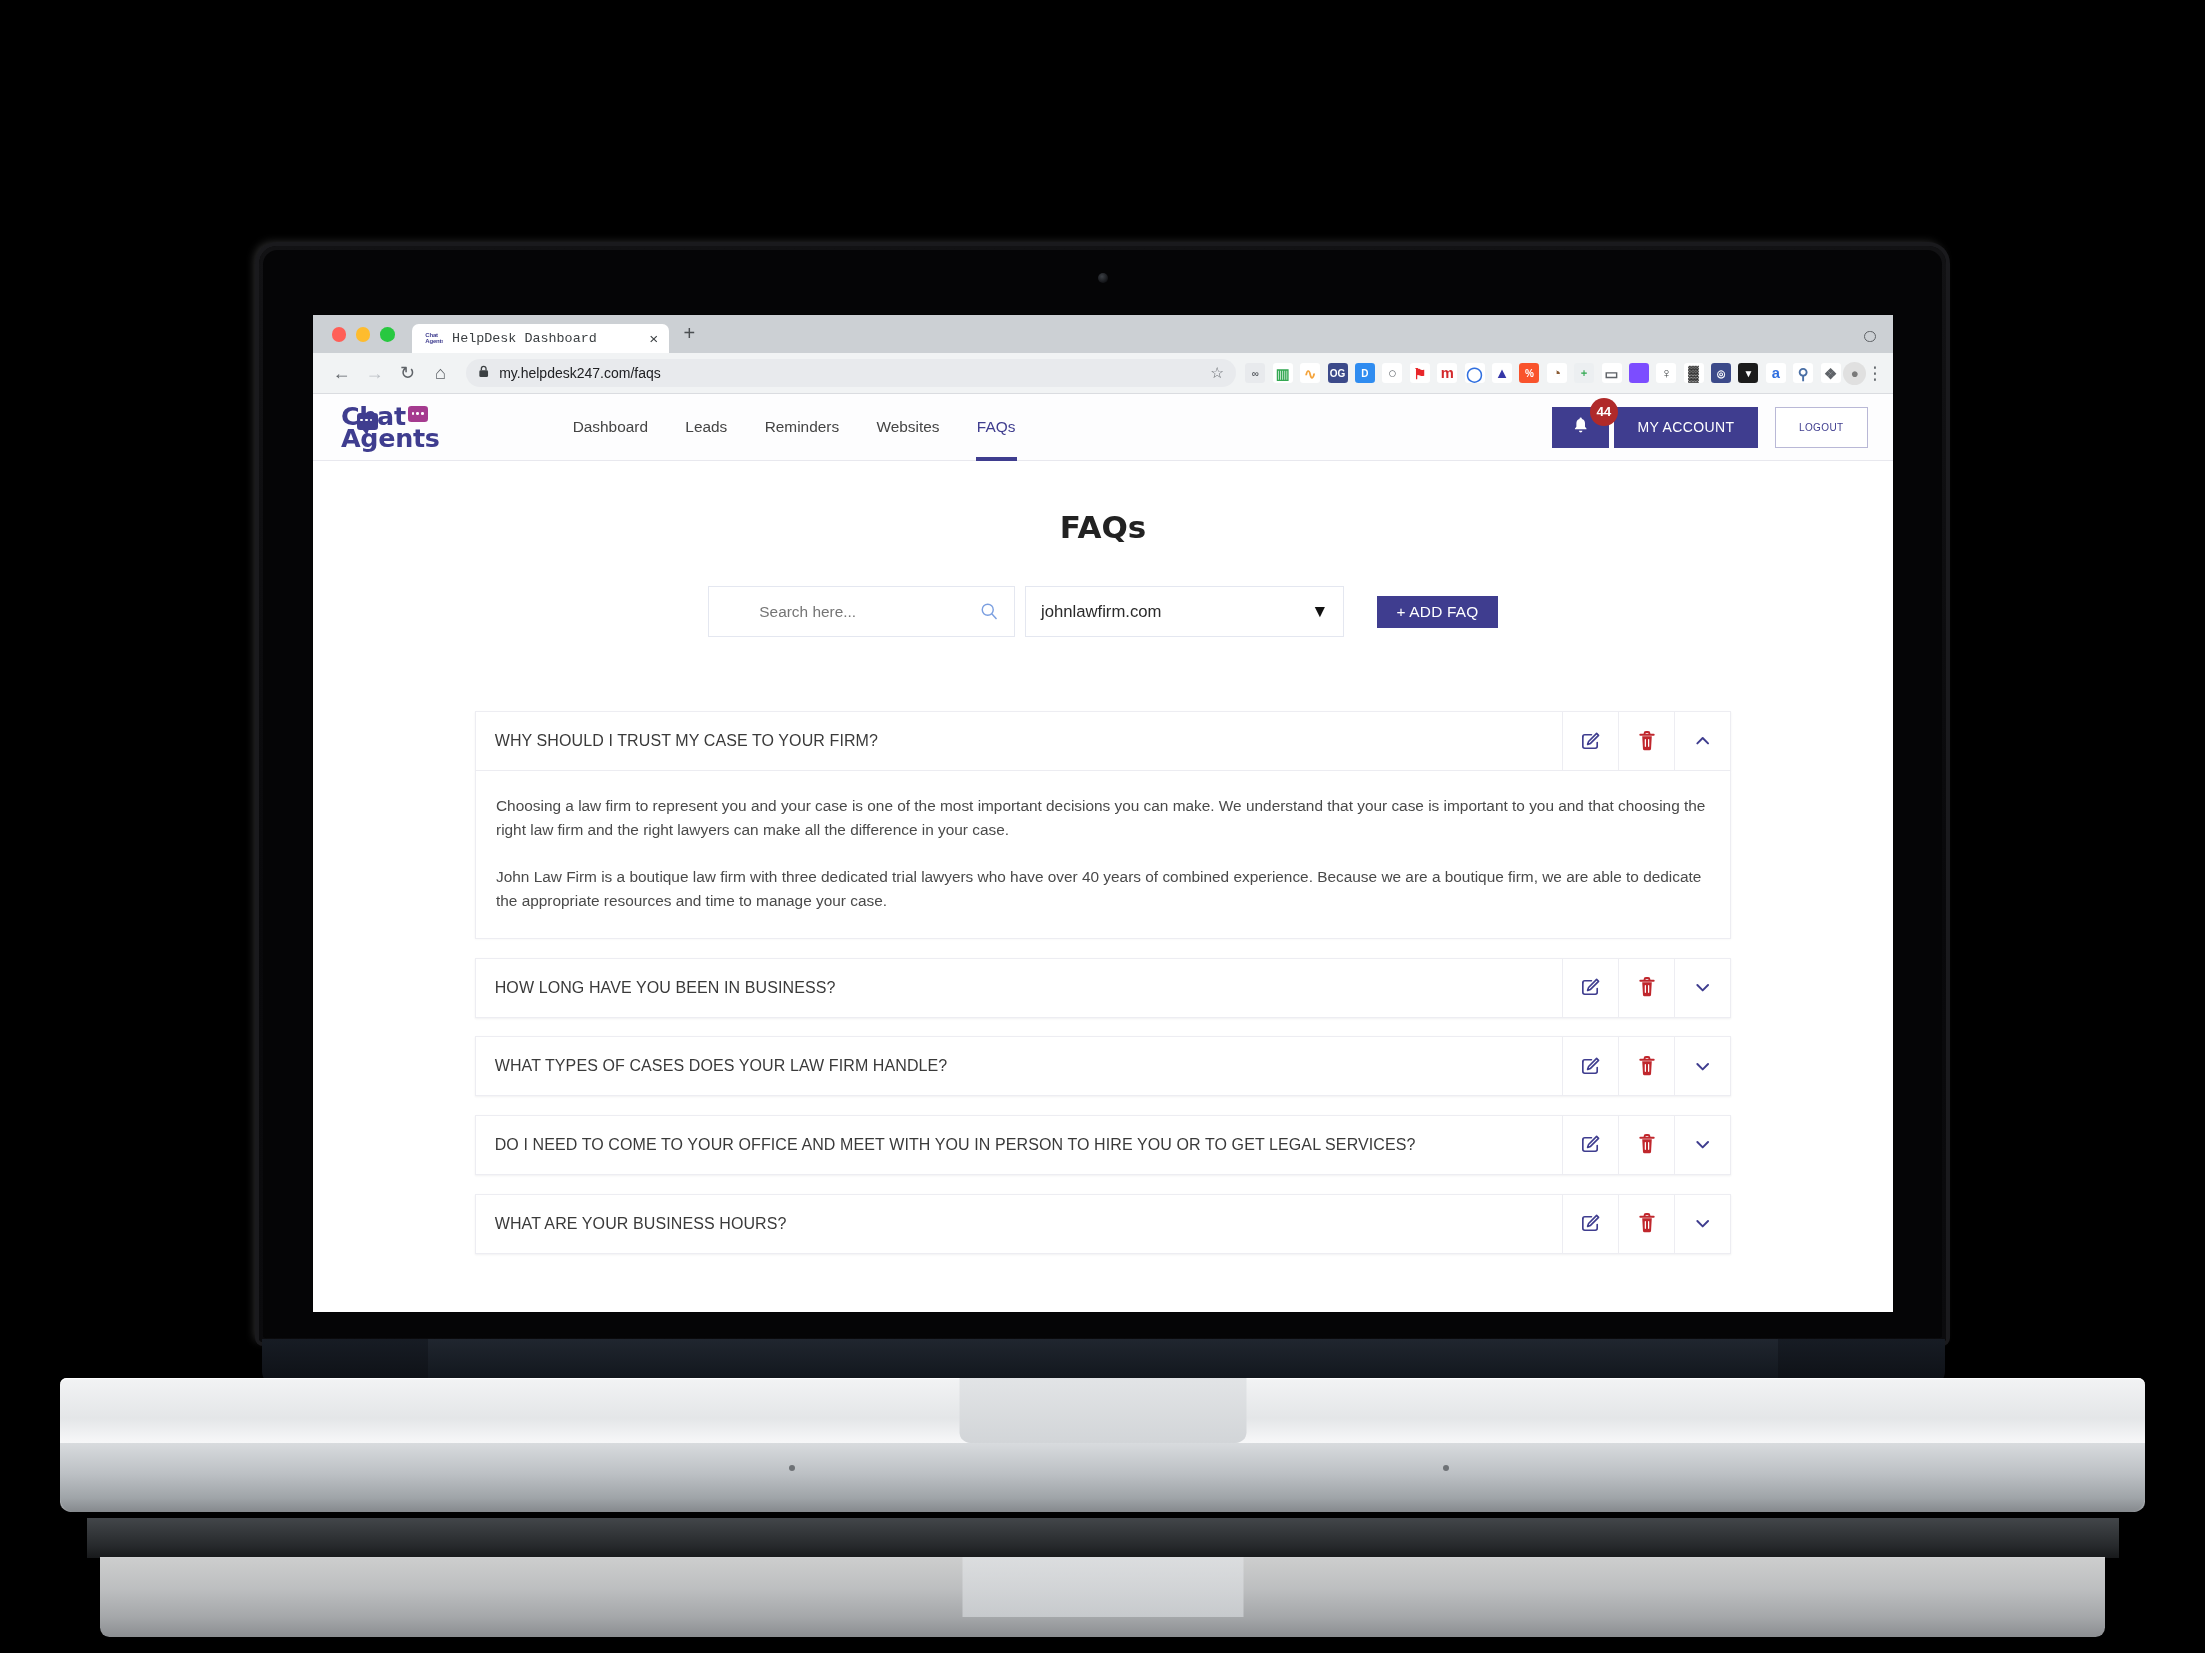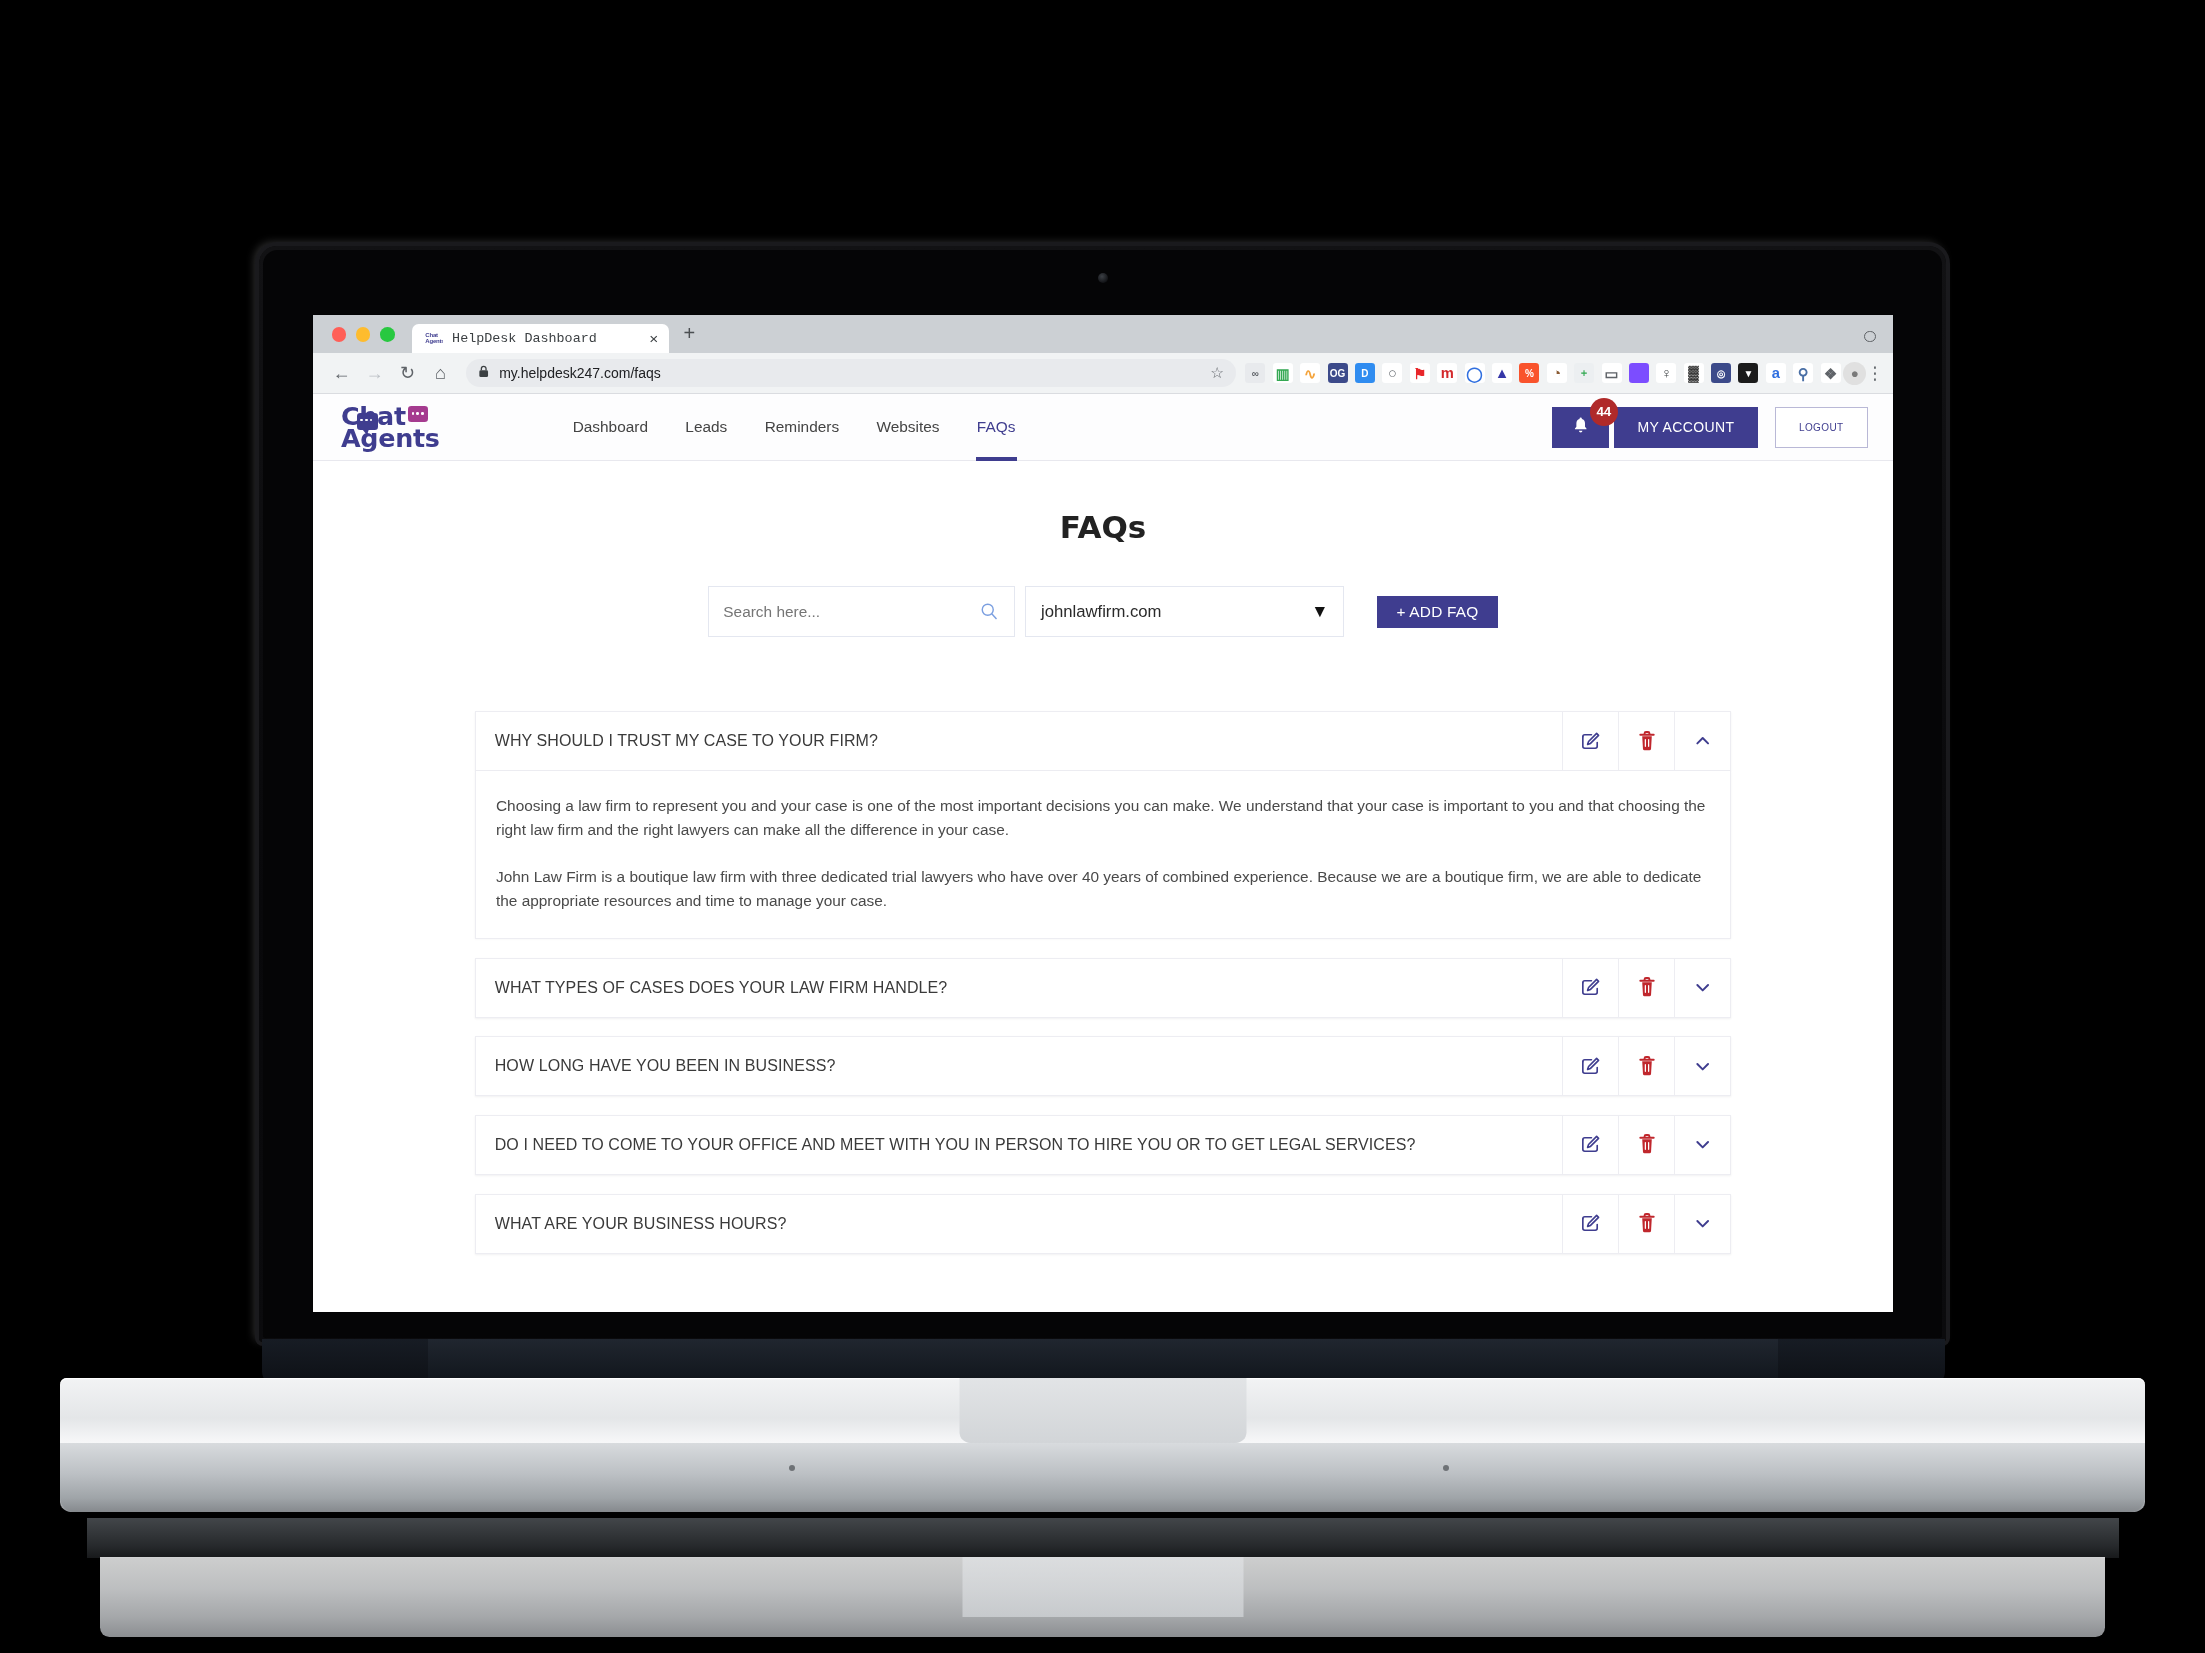--- a/index.html
+++ b/index.html
@@ -191,21 +191,21 @@
   .page-title {
     text-align: center; font-size: 31px; font-weight: 700; color: #222; margin-top: 48px;
     font-family:"DejaVu Sans", sans-serif;
   }
 
   .filters { display: flex; justify-content: center; align-items: center; gap: 5.3px; margin-top: 41px; }
   .search-wrap {
     width: 307px; height: 51px; border: 1.3px solid #e4e7f0; background: #fff;
     display: flex; align-items: center; padding: 0 14.7px; gap: 8px;
   }
-  .search-input { flex: 1; border: 0; outline: 0; font-size: 15.4px; color: #8b8f96; background: transparent; font-family:"Liberation Sans", sans-serif;}
+  .search-input { flex: 1; border: 0; outline: 0; font-size: 15.4px; color: #8b8f96; background: transparent; font-family:"Liberation Sans", sans-serif;margin-left:36px;}
   .search-icon-svg { flex: 0 0 auto; }
 
   .select-wrap {
     width: 319px; height: 51px; border: 1.3px solid #e4e7f0; background: #fff; margin-left: 5.3px;
     display: flex; align-items: center; padding: 0 14.7px; cursor: pointer;
   }
   .select-val { font-size: 16.7px; color: #2a2a2a; flex: 1; }
   .caret { font-size: 17.4px; color: #111; line-height: 1; }
 
   .addfaq {
@@ -399,21 +399,21 @@
                 </svg>
               </div>
             </div>
             <div class="faq-panel">
               <p>Choosing a law firm to represent you and your case is one of the most important decisions you can make. We understand that your case is important to you and that choosing the right law firm and the right lawyers can make all the difference in your case.</p>
               <p>John Law Firm is a boutique law firm with three dedicated trial lawyers who have over 40 years of combined experience. Because we are a boutique firm, we are able to dedicate the appropriate resources and time to manage your case.</p>
             </div>
           </div>
           <div class="faq-item">
             <div class="faq-head">
-              <div class="faq-q">WHAT TYPES OF CASES DOES YOUR LAW FIRM HANDLE?</div>
+              <div class="faq-q">HOW LONG HAVE YOU BEEN IN BUSINESS?</div>
               <div class="faq-act">
                 <svg width="23" height="23" viewBox="0 0 24 24">
                   <path d="M4 7a2 2 0 012-2h7" fill="none" stroke="#3f3d8f" stroke-width="1.7" stroke-linecap="round"></path>
                   <path d="M19 13v4a2 2 0 01-2 2H6a2 2 0 01-2-2V7" fill="none" stroke="#3f3d8f" stroke-width="1.7" stroke-linecap="round"></path>
                   <path d="M18.4 3.6l2 2L12 14l-3 1 1-3z" fill="none" stroke="#3f3d8f" stroke-width="1.7" stroke-linejoin="round"></path>
                 </svg>
               </div>
               <div class="faq-act">
                 <svg width="20" height="23" viewBox="0 0 20 24">
                   <path d="M3 5h14" stroke="#c0272d" stroke-width="2" stroke-linecap="round"></path>
@@ -424,21 +424,21 @@
               </div>
               <div class="faq-act">
                 <svg width="21.4" height="21.4" viewBox="0 0 24 24">
                   <polyline points="6,9 12,15 18,9" fill="none" stroke="#3f3d8f" stroke-width="2.2" stroke-linecap="round" stroke-linejoin="round"></polyline>
                 </svg>
               </div>
             </div>
           </div>
           <div class="faq-item">
             <div class="faq-head">
-              <div class="faq-q">HOW LONG HAVE YOU BEEN IN BUSINESS?</div>
+              <div class="faq-q">WHAT TYPES OF CASES DOES YOUR LAW FIRM HANDLE?</div>
               <div class="faq-act">
                 <svg width="23" height="23" viewBox="0 0 24 24">
                   <path d="M4 7a2 2 0 012-2h7" fill="none" stroke="#3f3d8f" stroke-width="1.7" stroke-linecap="round"></path>
                   <path d="M19 13v4a2 2 0 01-2 2H6a2 2 0 01-2-2V7" fill="none" stroke="#3f3d8f" stroke-width="1.7" stroke-linecap="round"></path>
                   <path d="M18.4 3.6l2 2L12 14l-3 1 1-3z" fill="none" stroke="#3f3d8f" stroke-width="1.7" stroke-linejoin="round"></path>
                 </svg>
               </div>
               <div class="faq-act">
                 <svg width="20" height="23" viewBox="0 0 20 24">
                   <path d="M3 5h14" stroke="#c0272d" stroke-width="2" stroke-linecap="round"></path>

